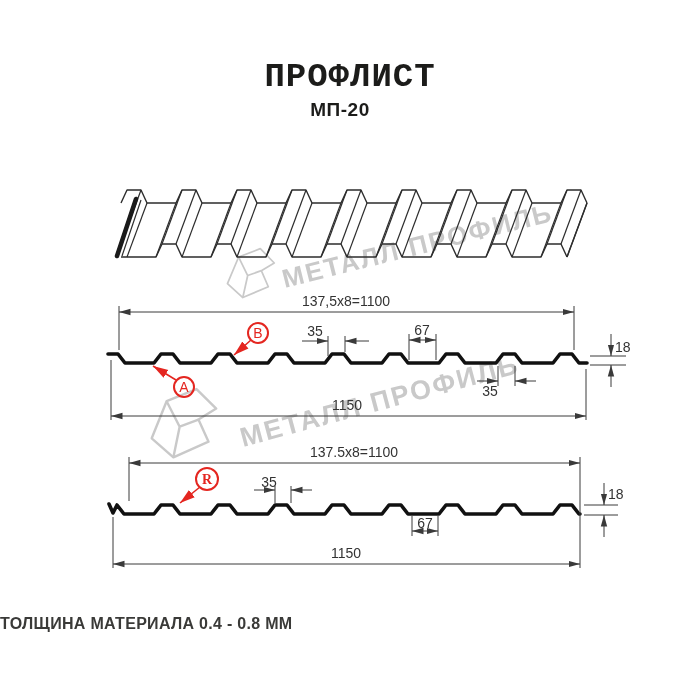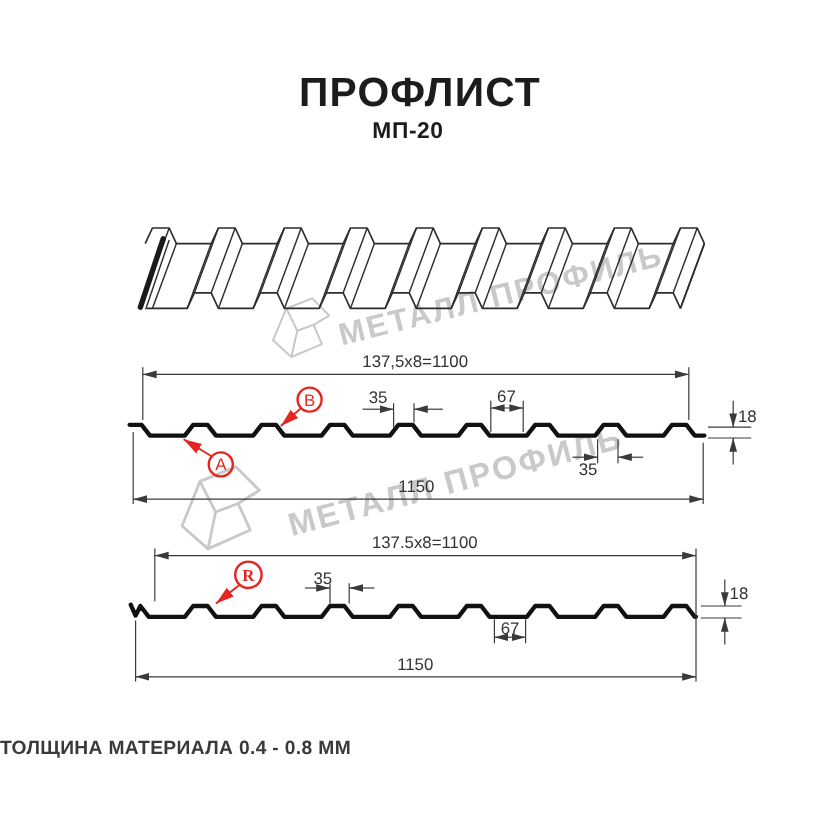--- a/index.html
+++ b/index.html
@@ -1,19 +1,19 @@
 <!DOCTYPE html>
 <html><head>
 <meta charset="utf-8">
 <style>
   html,body{margin:0;padding:0;background:#fff;}
   .canvas{position:relative;width:700px;height:700px;background:#ffffff;overflow:hidden;
           font-family:"Liberation Sans",sans-serif;}
   .page-title{position:absolute;top:58px;left:0;width:700px;text-align:center;
-              font-weight:800;font-size:34px;letter-spacing:1px;color:#1c1c1a;}
+              font-weight:800;font-size:34px;letter-spacing:1px;color:#1c1c1a;font-family:Liberation Mono, monospace;}
   .page-subtitle{position:absolute;top:99px;left:0;width:680px;text-align:center;
               font-weight:700;font-size:19px;letter-spacing:.5px;color:#1c1c1a;}
   .footer-note{position:absolute;top:615px;left:0;width:700px;text-align:left;
               font-weight:700;font-size:16px;letter-spacing:.3px;color:#3a3a38;}
   svg.draw{position:absolute;top:0;left:0;}
   .dl{stroke:#3a3a3a;stroke-width:1;fill:none;}
   .pf{stroke:#111;stroke-width:3.6;fill:none;stroke-linejoin:round;stroke-linecap:round;}
   .s3{stroke:#2d2d2d;stroke-width:1.2;fill:none;stroke-linejoin:round;}
   .s3o{stroke:#2d2d2d;stroke-width:1.4;fill:none;stroke-linejoin:round;}
   .edge-dark{stroke:#1a1a1a;stroke-width:4.5;fill:none;stroke-linecap:round;}

